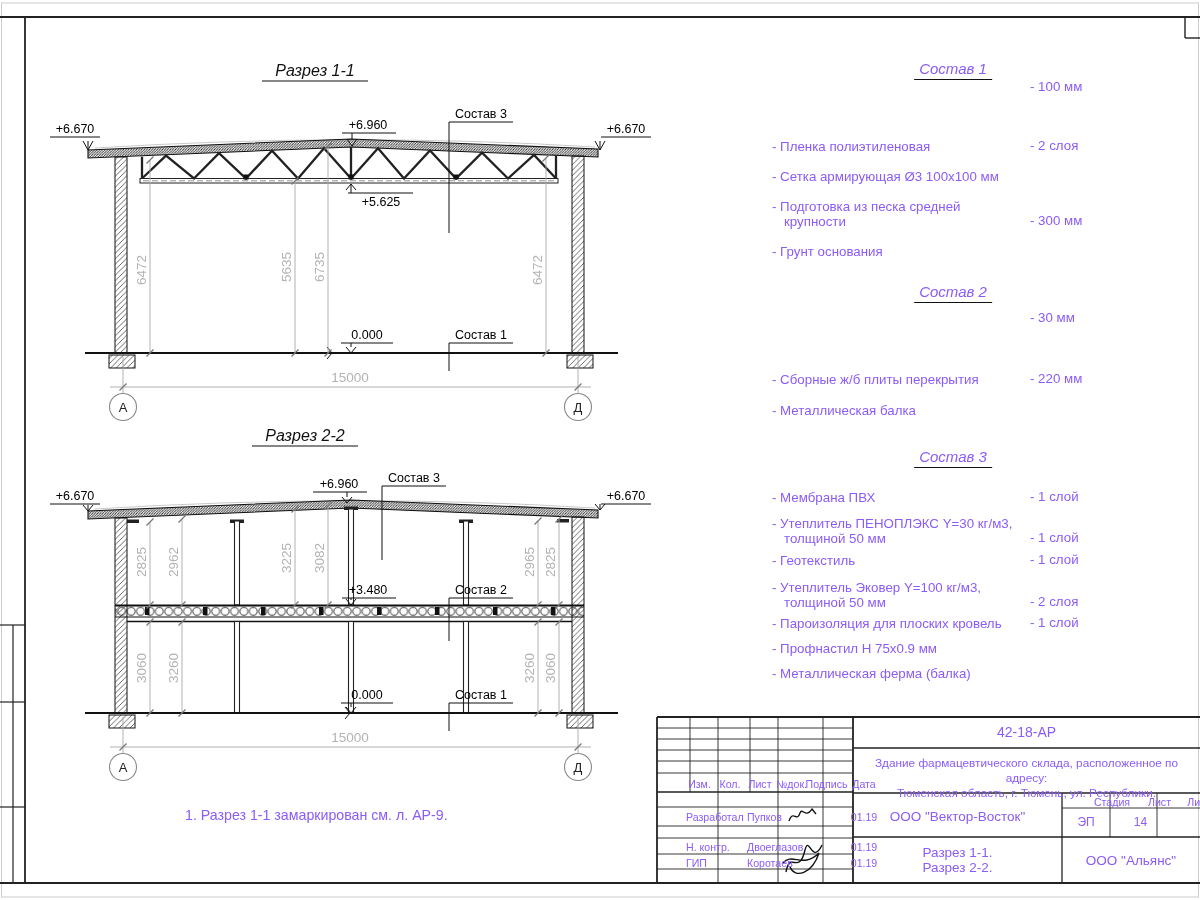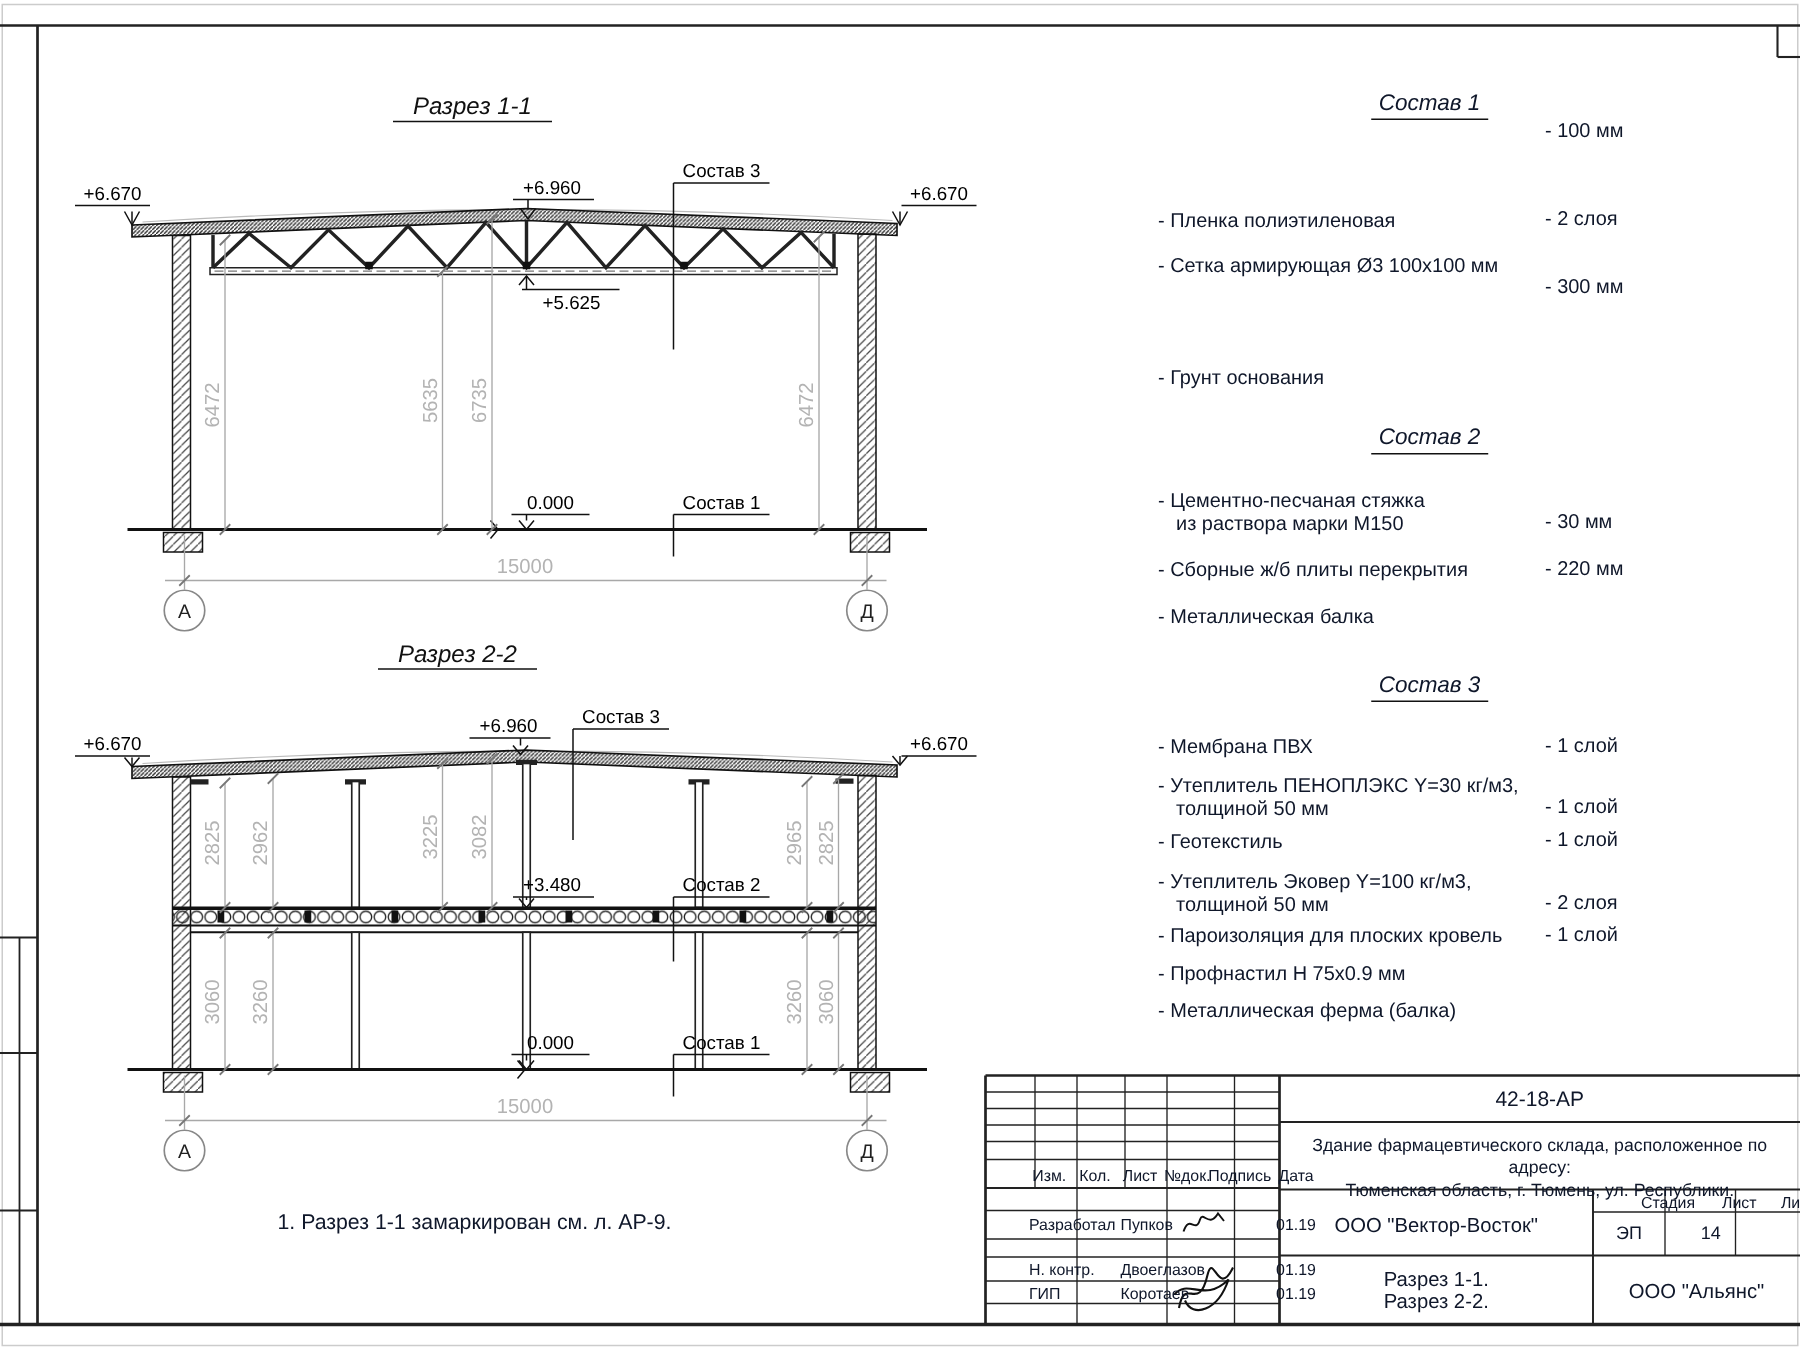--- a/index.html
+++ b/index.html
@@ -1,17 +1,17 @@
 <!DOCTYPE html>
 <html><head>
 <meta charset="utf-8">
 <style>
   html,body{margin:0;padding:0;background:#fff;}
   .sheet{position:relative;width:1200px;height:900px;background:#fff;overflow:hidden;
-         font-family:"Liberation Sans",sans-serif;color:#0f172a;}
+         font-family:"Liberation Sans",sans-serif;color:#8b5cf6;}
   .sheet svg{position:absolute;left:0;top:0;}
   
   .comp-title{position:absolute;transform:translateX(-50%);font-size:15px;font-style:italic;
               border-bottom:1.2px solid #111;padding:0 5px 2px 5px;white-space:nowrap;}
   .ci{position:absolute;left:772px;width:332px;font-size:13.3px;line-height:15px;}
   .ci-t{white-space:pre-line;padding-left:12px;text-indent:-12px;margin-right:76px;}
   .ci-v{position:absolute;left:258px;bottom:1px;white-space:nowrap;}
   
   .notes{position:absolute;left:185px;top:806px;font-size:14.2px;line-height:18px;}
   
@@ -343,33 +343,33 @@
     </div>
     <div class="ci" style="top:139px">
       <div class="ci-t">- Пленка полиэтиленовая</div>
       <div class="ci-v">- 2 слоя</div>
     </div>
     <div class="ci" style="top:169px">
       <div class="ci-t">- Сетка армирующая Ø3 100х100 мм</div>
       <div class="ci-v"></div>
     </div>
     <div class="ci" style="top:199px">
+      <div class="ci-t">- Подготовка из песка средней
+крупности</div>
       <div class="ci-v">- 300 мм</div>
     </div>
     <div class="ci" style="top:244px">
       <div class="ci-t">- Грунт основания</div>
       <div class="ci-v"></div>
     </div>
   </div>
 
   <div>
     <div class="comp-title" style="left:953px;top:283px">Состав 2</div>
     <div class="ci" style="top:326px">
-      <div class="ci-t">- Цементно-песчаная стяжка
-из раствора марки М150</div>
       <div class="ci-v">- 30 мм</div>
     </div>
     <div class="ci" style="top:372px">
       <div class="ci-t">- Сборные ж/б плиты перекрытия</div>
       <div class="ci-v">- 220 мм</div>
     </div>
     <div class="ci" style="top:403px">
       <div class="ci-t">- Металлическая балка</div>
       <div class="ci-v"></div>
     </div>

